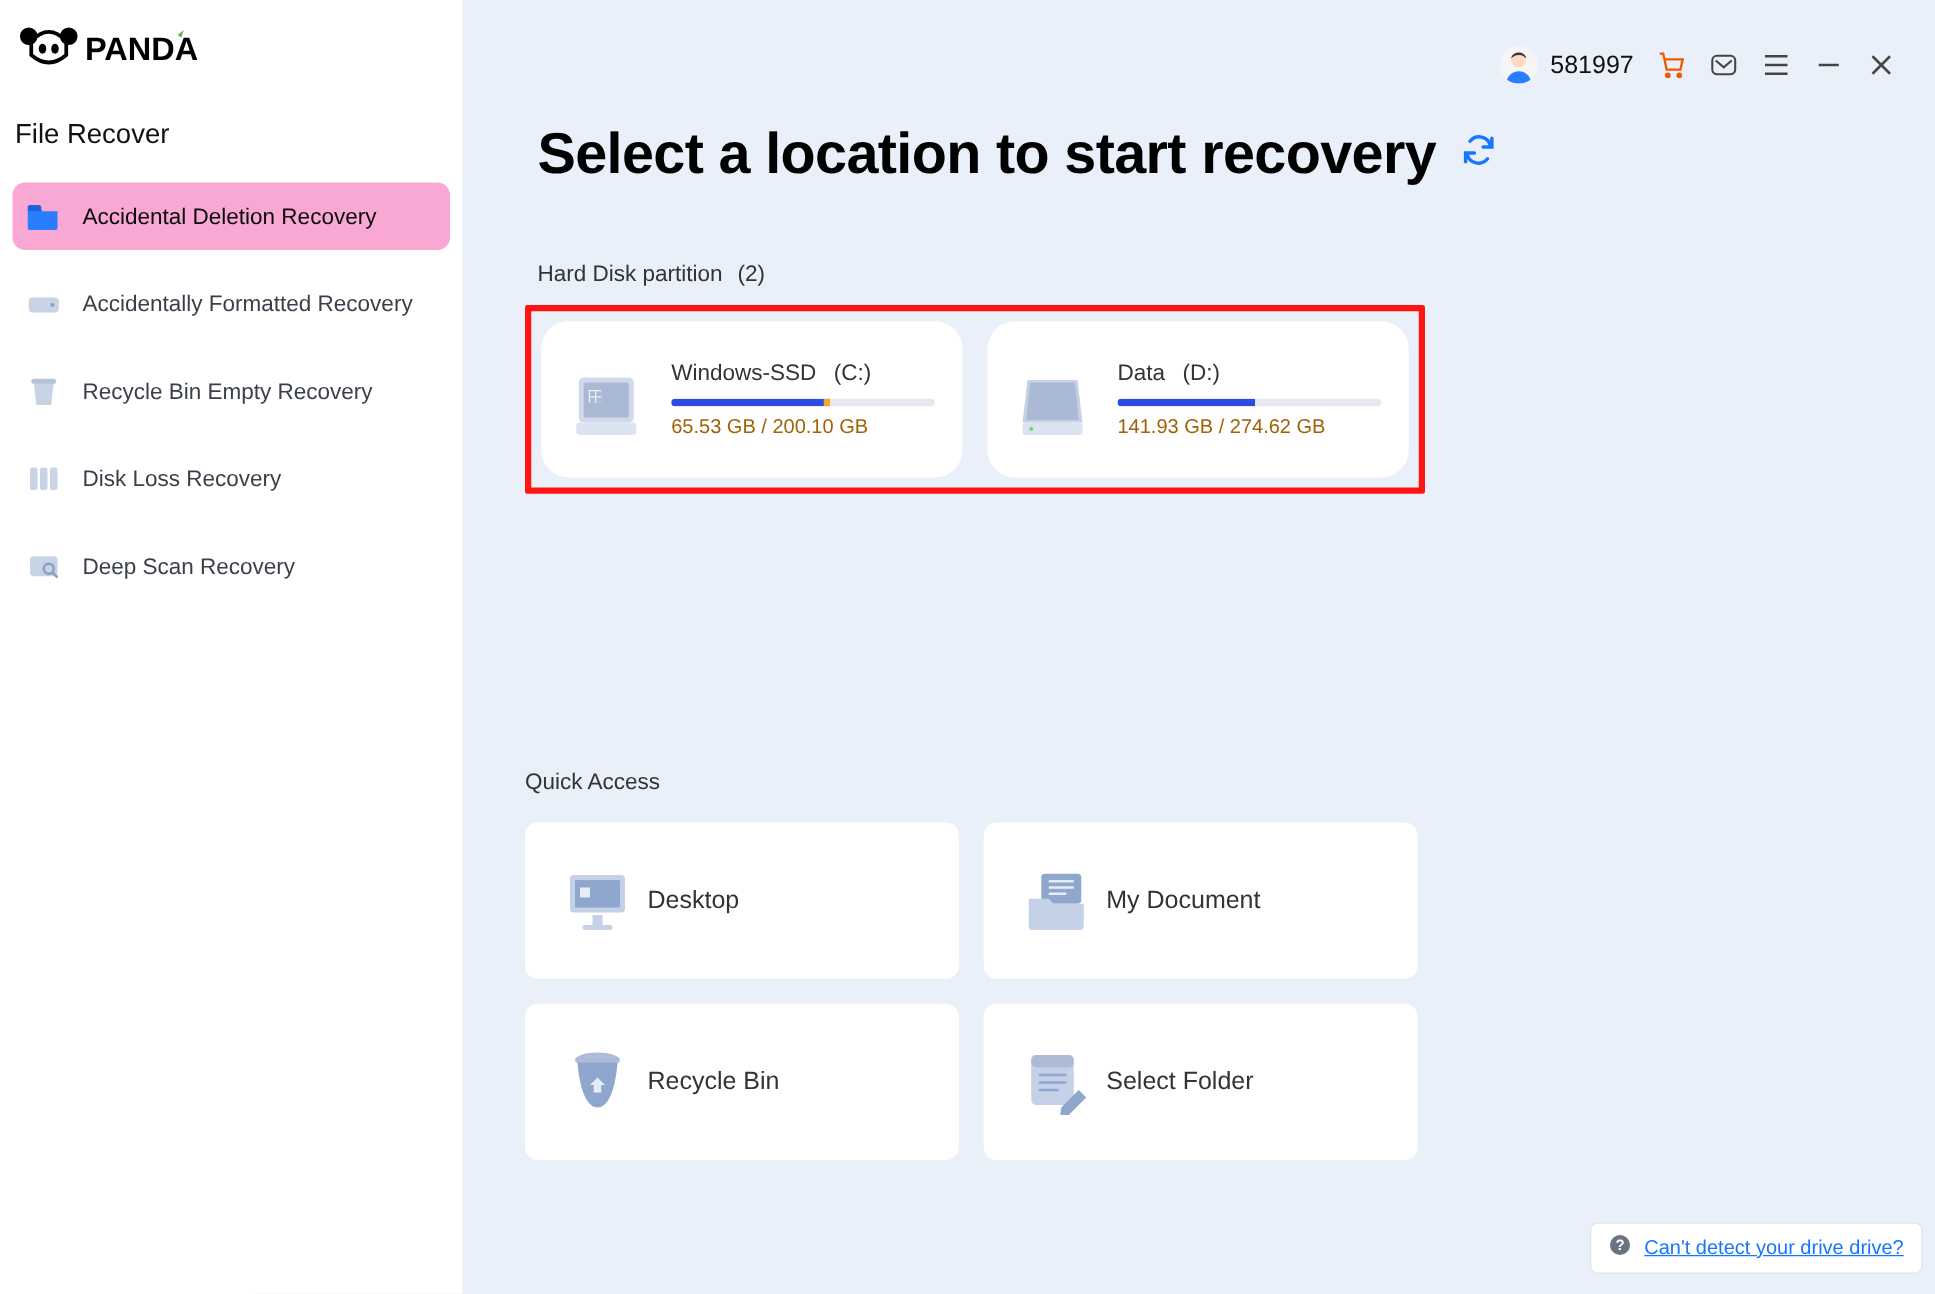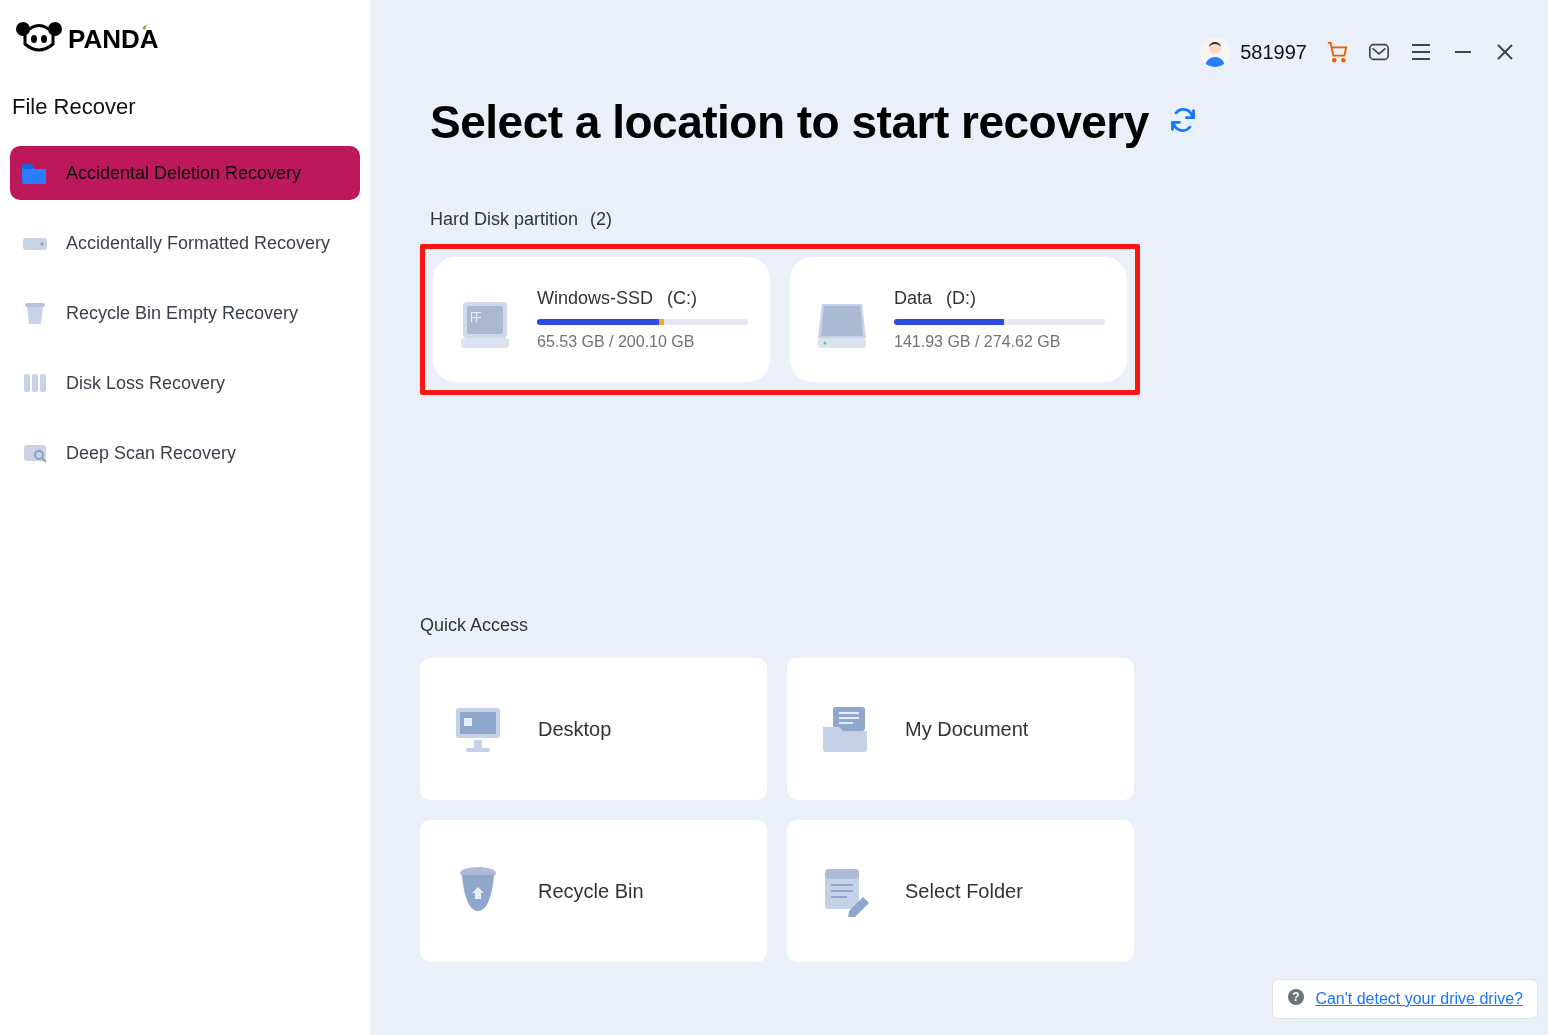--- a/index.html
+++ b/index.html
@@ -3,43 +3,43 @@
 <meta charset="utf-8">
 <style>
 html,body{margin:0;padding:0;height:100%;font-family:"Segoe UI",-apple-system,Helvetica,Arial,sans-serif;background:#e9f0f9;}
 *{box-sizing:border-box;}
 .app{display:flex;width:1548px;height:1035px;overflow:hidden;position:relative;}
 .sidebar{width:370px;background:#fff;padding:10px 10px;flex:0 0 370px;display:flex;flex-direction:column;}
 .logo{padding:10px 4px 30px 4px;}
 .logo svg{display:block;}
 .section-title{font-size:22px;font-weight:400;color:#111;padding:8px 2px 18px 2px;}
 .nav-item{display:flex;align-items:center;gap:18px;padding:14px 12px;border-radius:10px;margin:8px 0;cursor:pointer;font-size:18px;color:#3a3f4a;}
-.nav-item.active{background:#be185d;color:#0a0a0a;}
+.nav-item.active{background:#f9a8d4;color:#0a0a0a;}
 .nav-item .nav-label{flex:1;}
 .nav-icon{width:26px;height:26px;display:flex;align-items:center;justify-content:center;}
 .main{flex:1;background:#e9f0f9;padding:0px 50px 40px 50px;position:relative;}
 .topbar{position:absolute;top:10px;right:31px;display:flex;align-items:center;gap:18px;margin-top:27px;}
 .topbar .uid{display:flex;align-items:center;gap:10px;font-size:20px;color:#111;}
 .topbar .icon-btn{width:24px;height:24px;display:flex;align-items:center;justify-content:center;cursor:pointer;color:#444;}
 .avatar{width:30px;height:30px;border-radius:50%;background:#f5f5f5;display:flex;align-items:flex-end;justify-content:center;overflow:hidden;}
 .page-title{display:flex;align-items:center;gap:20px;padding-top:95px;padding-left:10px;}
 .page-title h1{margin:0;font-size:46px;font-weight:800;color:#000;letter-spacing:-0.5px;}
 .refresh-icon{color:#1676ff;cursor:pointer;}
 .subheader{display:flex;gap:12px;font-size:18px;color:#333;margin-top:60px;padding-left:10px;}
 .partitions{display:flex;gap:20px;margin-top:14px;padding:8px;border:5px solid #ff1414;border-radius:2px;width:720px;}
 .partition-card{background:#fff;border-radius:22px;width:345px;height:125px;display:flex;align-items:center;padding:0 22px;gap:22px;cursor:pointer;}
 .disk-icon{width:60px;height:60px;display:flex;align-items:flex-end;justify-content:center;}
 .partition-info{flex:1;}
 .partition-name{display:flex;gap:14px;font-size:18px;color:#333;}
 .progress{width:100%;height:6px;background:#e5e9ef;border-radius:3px;margin:10px 0 8px 0;overflow:hidden;position:relative;}
 .progress .bar{height:100%;background:#2a4be4;}
-.partition-size{font-size:16px;color:#737373;}
+.partition-size{font-size:16px;color:#a16207;}
 .quick-title{font-size:18px;color:#333;margin-top:220px;}
 .quick-grid{display:flex;gap:20px;margin-top:22px;flex-wrap:wrap;}
-.quick-card{background:#fff;border-radius:10px;width:347px;height:142px;display:flex;align-items:center;padding:0 32px;gap:34px;cursor:pointer;}
+.quick-card{background:#fff;border-radius:10px;width:347px;height:125px;display:flex;align-items:center;padding:0 32px;gap:14px;cursor:pointer;}
 .quick-card .qi{width:52px;height:52px;display:flex;align-items:center;justify-content:center;}
 .quick-card .ql{font-size:20px;color:#333;}
 .help-pill{position:absolute;bottom:16px;right:10px;background:#fff;border:1px solid #e0e4ea;border-radius:6px;padding:8px 14px;display:flex;align-items:center;gap:10px;cursor:pointer;}
 .help-pill a{color:#1676ff;font-size:16px;text-decoration:underline;}
 .prog-wrap{position:relative;}
 .prog-orange{position:absolute;height:6px;background:#f7a324;top:0;}
 </style>
 </head>
 <body>
 

